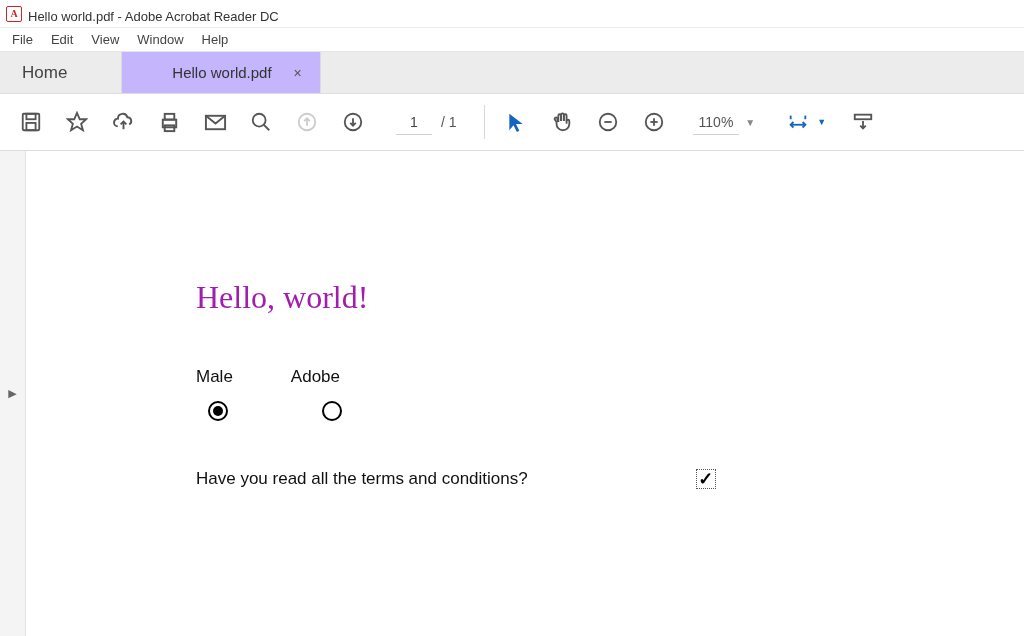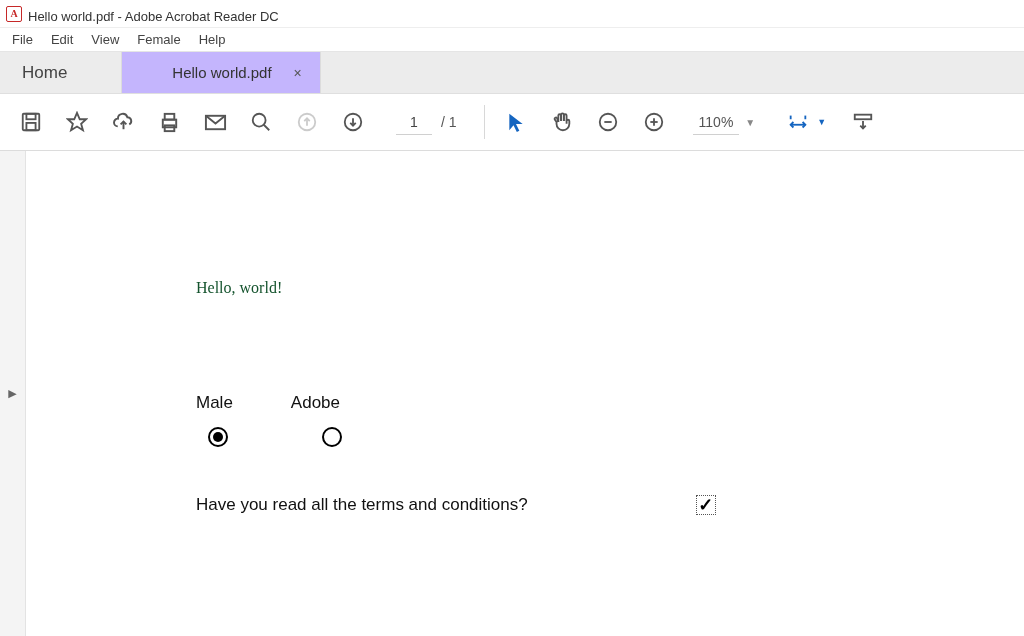--- a/index.html
+++ b/index.html
@@ -166,23 +166,23 @@
       font-size: 11px;
     }
     .page {
       flex: 1;
       background: #fff;
       position: relative;
       padding: 128px 0 0 170px;
     }
     .heading {
       font-family: Georgia, "Times New Roman", serif;
-      font-size: 16px;
-      color: #14532d;
-      margin-bottom: 96px;
+      font-size: 32px;
+      color: #a21caf;
+      margin-bottom: 51px;
     }
     .radio-row {
       display: flex;
       gap: 58px;
       margin-bottom: 14px;
     }
     .radio-label {
       font-size: 17px;
       color: #111;
     }
@@ -233,21 +233,21 @@
 
 <div class="title-bar">
   <span class="app-icon">A</span>
   <span class="title">Hello world.pdf - Adobe Acrobat Reader DC</span>
 </div>
 
 <div class="menu-bar">
   <span class="menu-item">File</span>
   <span class="menu-item">Edit</span>
   <span class="menu-item">View</span>
-  <span class="menu-item">Female</span>
+  <span class="menu-item">Window</span>
   <span class="menu-item">Help</span>
 </div>
 
 <div class="tab-bar">
   <div class="tab-home">Home</div>
   <div class="tab-doc">
     <span>Hello world.pdf</span>
     <span class="tab-close">×</span>
   </div>
 </div>

